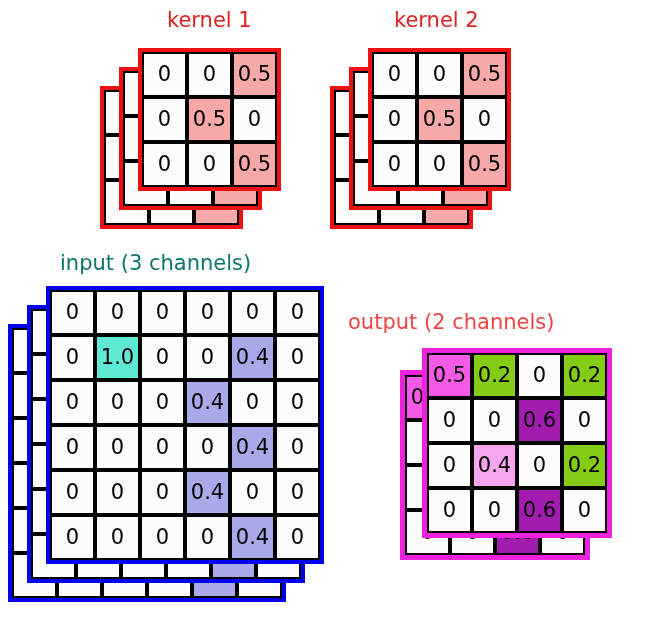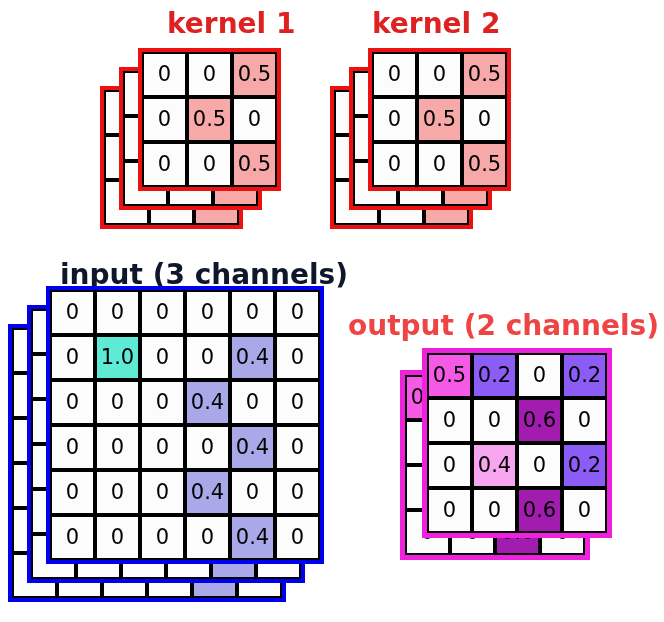--- a/index.html
+++ b/index.html
@@ -11,28 +11,28 @@
     width: 664px;
     height: 622px;
     position: relative;
     overflow: hidden;
     font-family: "DejaVu Sans", sans-serif;
   }
 
   
   .label {
     position: absolute;
-    font-size: 28px;
+    font-size: 21px;
     line-height: 1;
     white-space: nowrap;
-    font-weight: 700;
+    font-weight: 400;
   }
   .label-kernel1 { left: 167px; top: 10px;  color: #dd2222; }
-  .label-kernel2 { left: 372px; top: 10px;  color: #dd2222; }
-  .label-input   { left: 60px;  top: 261px; color: #0f172a; }
+  .label-kernel2 { left: 394px; top: 10px;  color: #dd2222; }
+  .label-input   { left: 60px;  top: 253px; color: #0f766e; }
   .label-output  { left: 348px; top: 312px; color: #ef4444; }
 
   
   .stack {
     position: absolute;
   }
   .plane {
     position: absolute;
     box-sizing: border-box;
     background: #ffffff;
@@ -64,21 +64,21 @@
   .o-plane { border: 5px solid #ee22dd; }
   .o-plane .cell { font-size: 21px; }
 
   
   .f-red-05   { background: #f7a8a8; }
   .f-blue-10  { background: #5eead4; }
   .f-blue-04  { background: #a9a9e9; }
   .f-mag-05   { background: #f55ae6; }
   .f-mag-06   { background: #a21caf; }
   .f-mag-04   { background: #f8a5f0; }
-  .f-mag-02   { background: #8b5cf6; }
+  .f-mag-02   { background: #84cc16; }
   .f-none     { background: #fcfcfc; }
 
   
   #kernel1-stack { left: 100px; top: 48px; }
   #kernel2-stack { left: 330px; top: 48px; }
   #input-stack   { left: 8px;   top: 286px; }
   #output-stack  { left: 400px; top: 348px; }
 </style>
 </head>
 <body>

